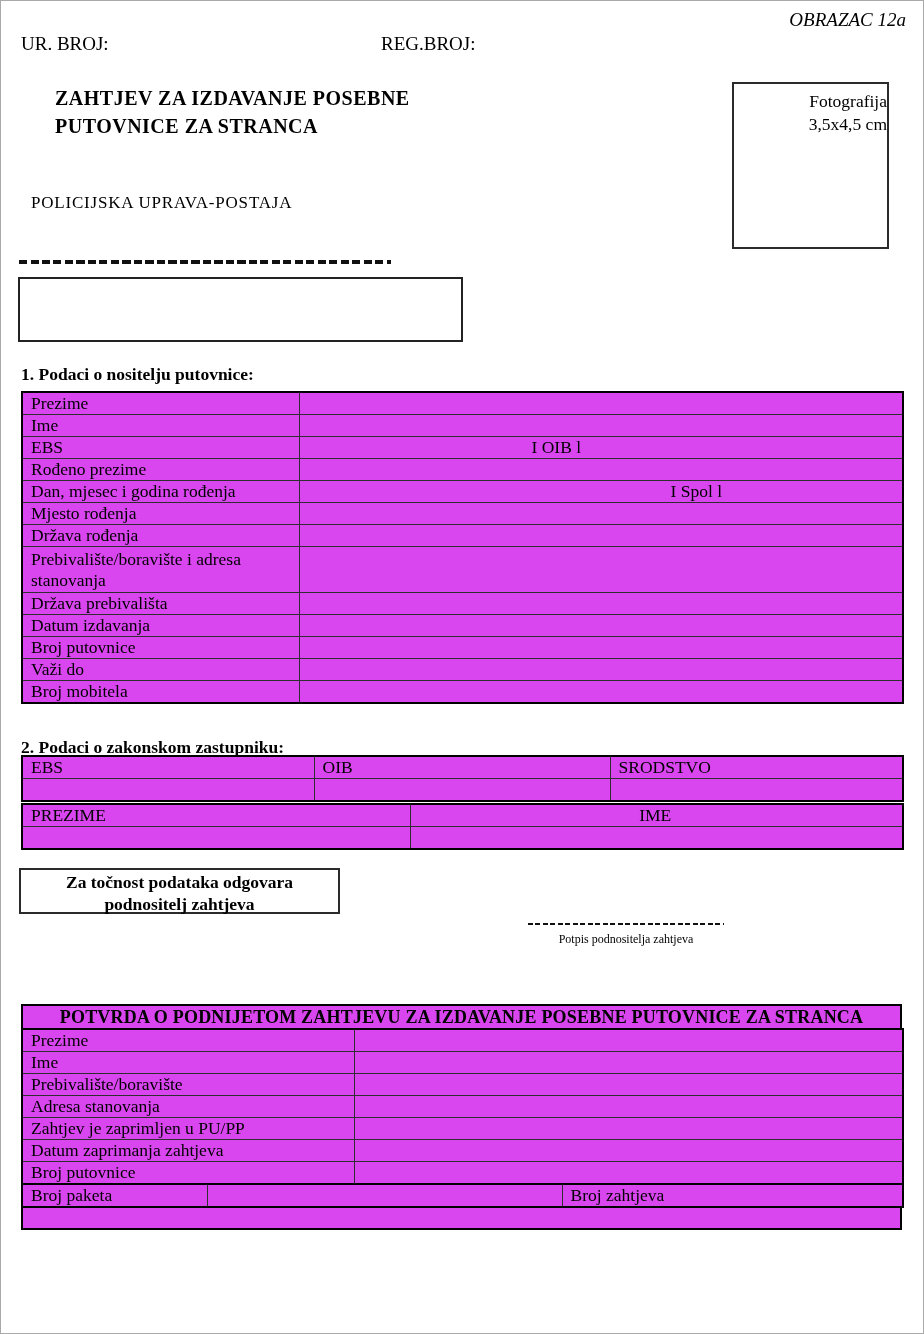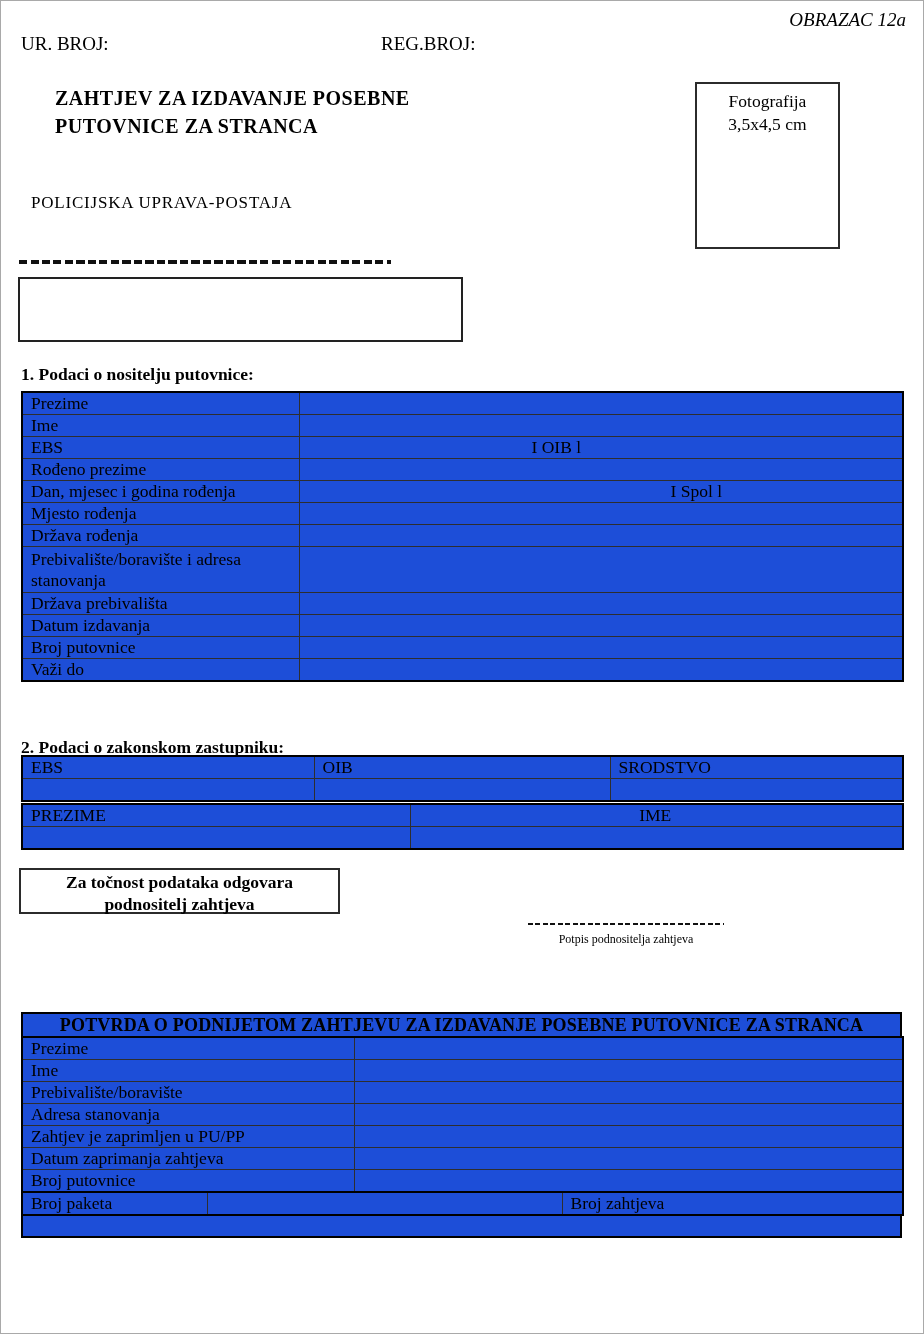--- a/index.html
+++ b/index.html
@@ -23,41 +23,41 @@
 
   .title {
     top:84px; left:30px;
     font-size:20px; font-weight:bold; letter-spacing:0.5px;
     line-height:27.5px;
     margin-left:24px;
   }
   .police { top:192px; left:30px; font-size:17px; letter-spacing:0.8px; }
 
   .photo-box {
-    top:81px; left:694px; width:145px; height:167px;
+    top:81px; left:731px; width:157px; height:167px;
     border:2px solid #2b2b2b;
-    text-align:center; font-size:17.5px; line-height:23px;
+    text-align:right; font-size:17.5px; line-height:23px;
     padding-top:6px;
   }
 
   .dash-top {
     top:259px; left:18px; width:372px; height:4px;
     background:repeating-linear-gradient(90deg,#111 0 8px,transparent 8px 11.5px);
   }
   .empty-box {
     top:276px; left:17px; width:445px; height:65px;
     border:2px solid #222;
     background:#fff;
   }
 
   .sec-heading { font-size:17.5px; font-weight:bold; }
   .s1-heading { top:363px; left:20px; }
   .s2-heading { top:736px; left:20px; }
 
-  table { border-collapse:collapse; table-layout:fixed; background:#1d4ed8; }
+  table { border-collapse:collapse; table-layout:fixed; background:#d946ef; }
   .tbl { border:2px solid #000; }
   .tbl td {
     border:1px solid #2e2e2e;
     font-size:17.5px;
     padding:0 2px 0 8px;
     vertical-align:middle;
     overflow:hidden;
     white-space:nowrap;
   }
   .tbl tr { height:22px; }
@@ -84,21 +84,21 @@
   .sig-dash {
     height:2px; margin:0 auto;
     background:repeating-linear-gradient(90deg,#111 0 5px,transparent 5px 7.5px);
   }
   .applicant-sig { top:922px; left:516px; width:218px; }
   .applicant-sig .sig-dash { width:196px; }
   .applicant-sig .sig-caption { margin-top:7px; }
 
   .t3wrap { top:1003px; left:20px; width:881px; }
   .t3wrap table { width:881px; margin-top:-2px; }
-  .t3wrap table:first-child { margin-top:8px; }
+  .t3wrap table:first-child { margin-top:0; }
   .t3-header td {
     text-align:center; font-weight:bold; font-size:18px;
     letter-spacing:0.2px; padding:0 !important;
   }
   .t3-header tr { height:24px; }
   .mp-row { height:106px; }
   .mp-cell { position:relative; padding:0 !important; }
 </style>
 </head>
 <body>
@@ -171,20 +171,24 @@
     <tr>
           <td>Datum izdavanja</td>
           <td></td>
         </tr>
     <tr>
           <td>Broj putovnice</td>
           <td></td>
         </tr>
     <tr>
           <td>Važi do</td>
+          <td></td>
+        </tr>
+    <tr>
+          <td>Broj mobitela</td>
           <td></td>
         </tr>
   </tbody>
     </table>
 
   <div class="abs sec-heading s2-heading">2. Podaci o zakonskom zastupniku:</div>
 
   <table class="abs tbl t2a">
     <colgroup>
         <col style="width:292px">

